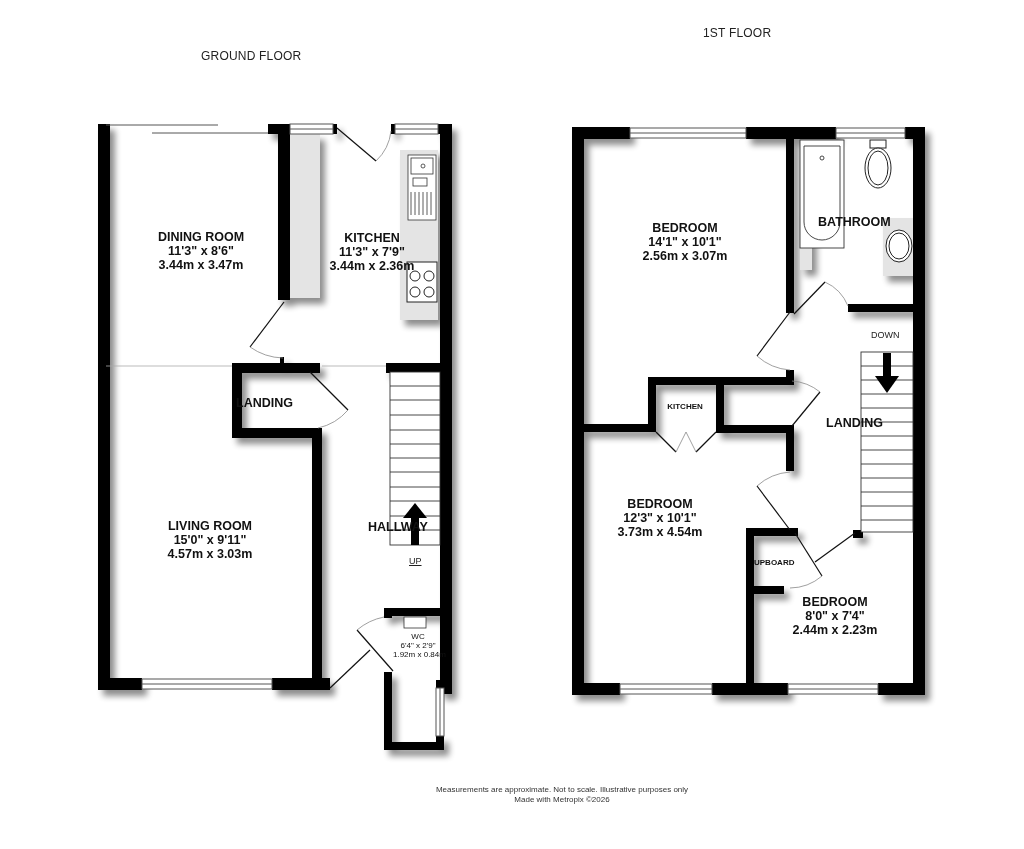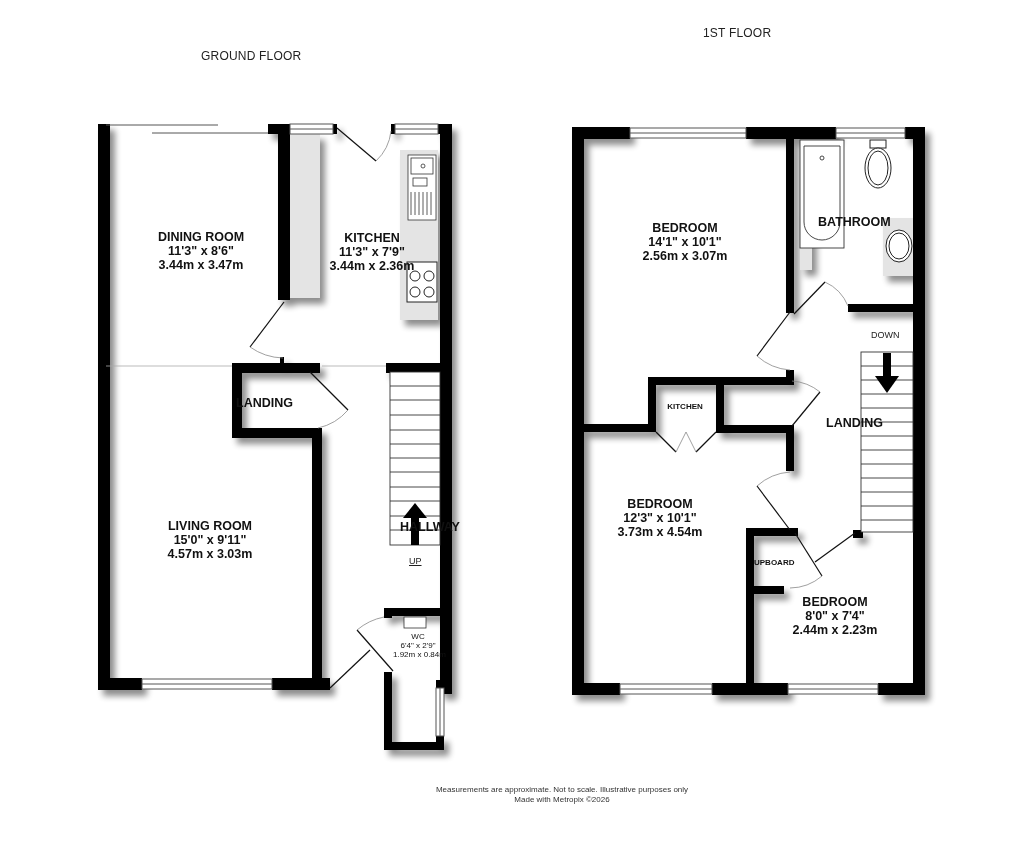--- a/index.html
+++ b/index.html
@@ -239,21 +239,21 @@
   <span class="dim">3.44m  x 2.36m</span>
 </div>
 <div class="label" style="left:155px; top:519px; width:110px;">
   <span class="name">LIVING ROOM</span>
   <span class="dim">15'0"  x 9'11"</span>
   <span class="dim">4.57m  x 3.03m</span>
 </div>
 <div class="label" style="left:236px; top:396px;">
   <span class="name">LANDING</span>
 </div>
-<div class="label" style="left:361px; top:520px;padding-left:39px;">
+<div class="label" style="left:329px; top:520px;padding-left:39px;">
   <span class="name">HALLWAY</span>
 </div>
 <div class="label small" style="left:393px; top:632px; width:50px; font-weight:normal;text-align:center;">
   <span class="name">WC</span>
   <span class="dim">6'4"  x 2'9"</span>
   <span class="dim">1.92m  x 0.84m</span>
 </div>
 <div class="tiny" style="left:409px; top:556px;text-decoration:underline;">UP</div>
 
 <div class="label" style="left:630px; top:221px; width:110px;">

